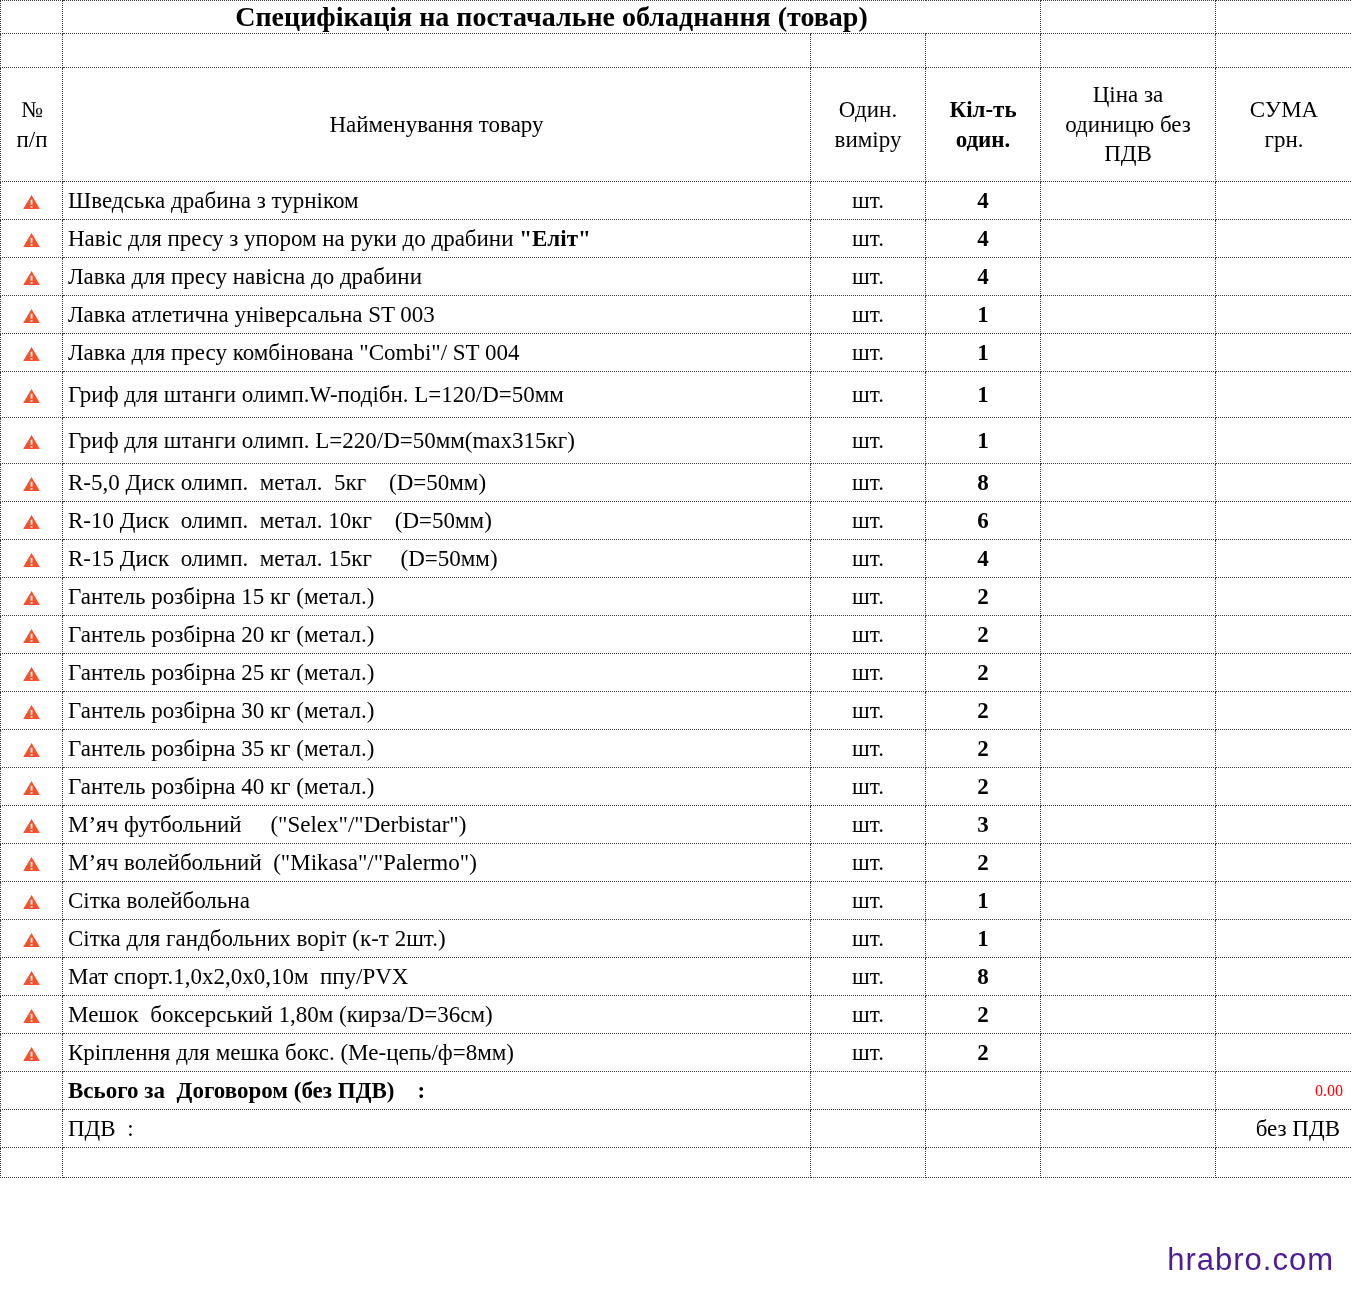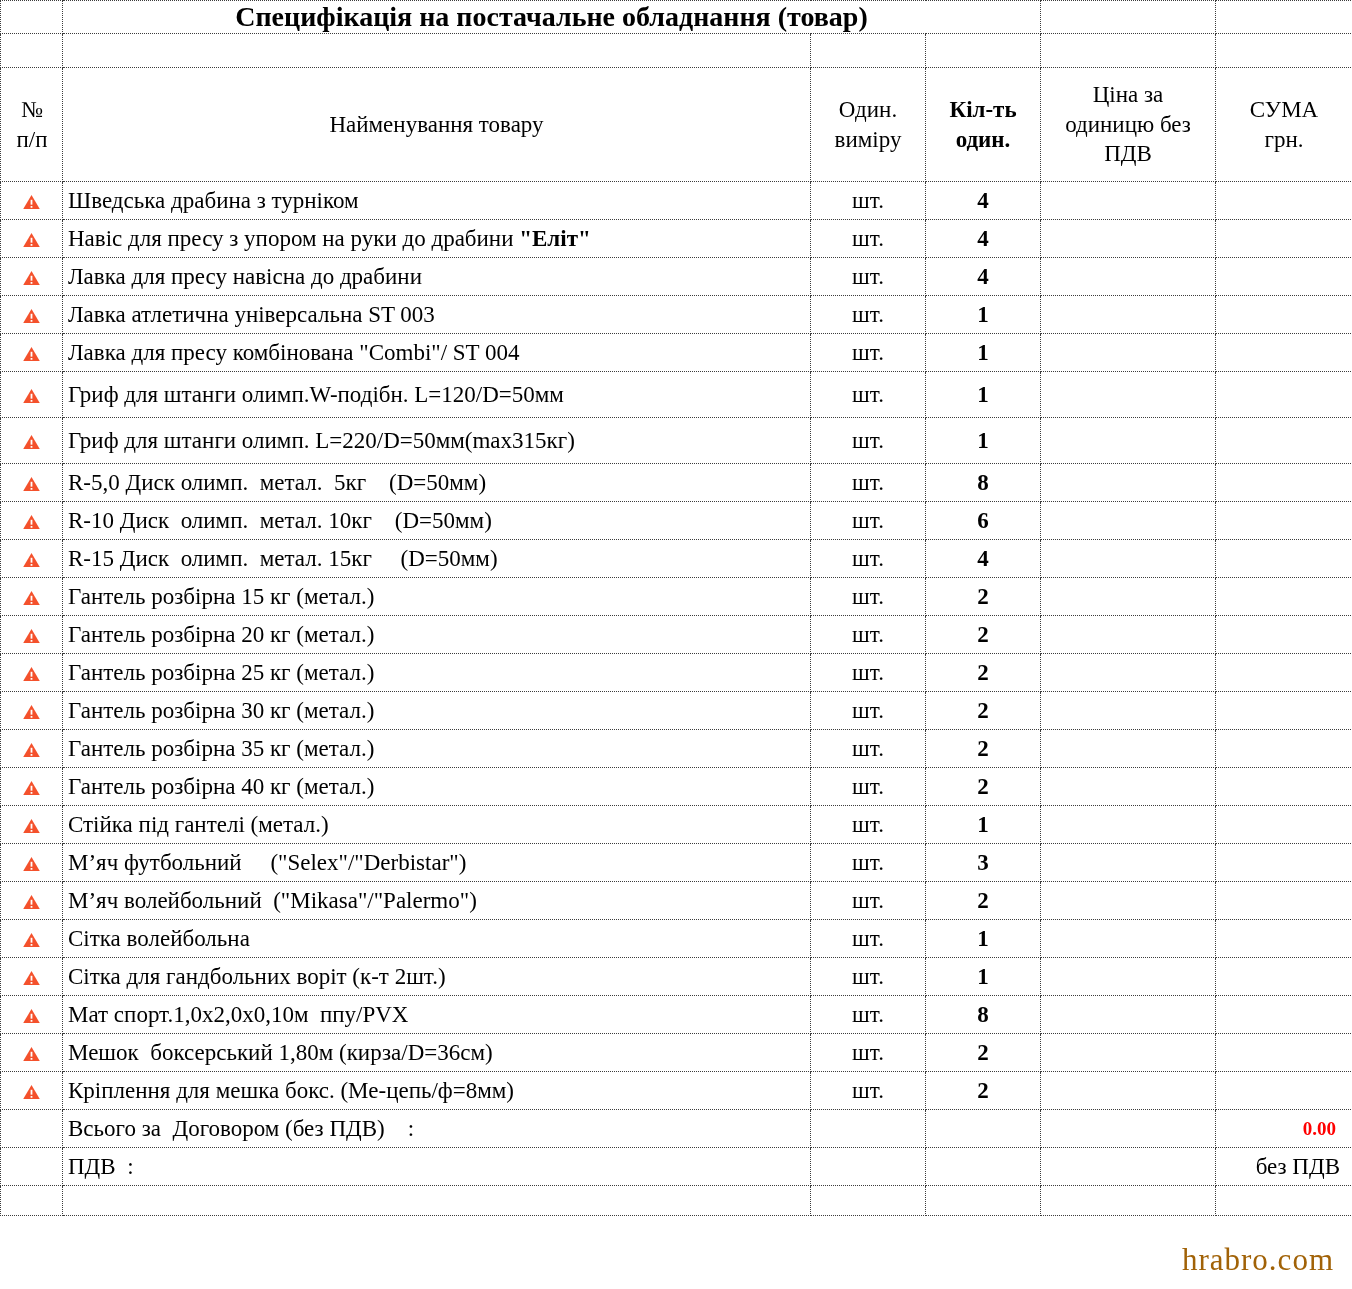--- a/index.html
+++ b/index.html
@@ -18,29 +18,29 @@
   .h-num { text-align:left; padding-left:3px; }
   .h-qty { font-weight:bold; }
   tbody td { height:37px; }
   tr.tall td { height:45px; }
   .c-num { text-align:center; }
   .tri { width:19px; height:16px; display:inline-block; vertical-align:middle; }
   .c-name { text-align:left; padding-left:5px; white-space:pre; }
   .c-name b { font-weight:bold; }
   .c-unit { text-align:center;font-family:Liberation Serif, serif; }
   .c-qty { text-align:center; font-weight:bold; }
-  .footer-label-bold { font-weight:normal;margin-top:44px; }
-  .total-value { color:#ff0000; font-weight:bold; text-align:right; padding-right:16px; font-size:19px; }
+  .footer-label-bold { font-weight:bold;margin-top:44px; }
+  .total-value { color:#ff0000; font-weight:normal; text-align:right; padding-right:9px; font-size:16px; }
   .vat-value { text-align:right; padding-right:12px; }
   .total-row td, .vat-row td { height:37px; }
   .empty-row td { height:29px; }
   .watermark {
     position:absolute; right:18px; top:1242px;
-    font-family:Liberation Serif, serif;
-    font-size:31px; color:#a16207; letter-spacing:1px;
+    font-family:Liberation Sans, sans-serif;
+    font-size:31px; color:#4c1d95; letter-spacing:1px;
     pointer-events:none;
     text-align:center;
   }
 </style>
 </head>
 <body>
 
 <div class="sheet">
   <table>
     <colgroup>
@@ -277,32 +277,20 @@
           <td class="c-qty">2</td>
           <td></td>
           <td></td>
         </tr>
         <tr>
           <td class="c-num"><svg viewBox="0 0 20 18" class="tri">
               <path d="M10 1 L19.3 17 H0.7 Z" fill="#f4512c"></path>
               <rect x="9" y="6.5" width="2" height="5.5" fill="#fff"></rect>
               <rect x="9" y="13.5" width="2" height="2" fill="#fff"></rect>
             </svg></td>
-          <td class="c-name"><span>Стійка під гантелі (метал.)</span></td>
-          <td class="c-unit">шт.</td>
-          <td class="c-qty">1</td>
-          <td></td>
-          <td></td>
-        </tr>
-        <tr>
-          <td class="c-num"><svg viewBox="0 0 20 18" class="tri">
-              <path d="M10 1 L19.3 17 H0.7 Z" fill="#f4512c"></path>
-              <rect x="9" y="6.5" width="2" height="5.5" fill="#fff"></rect>
-              <rect x="9" y="13.5" width="2" height="2" fill="#fff"></rect>
-            </svg></td>
           <td class="c-name"><span>М’яч футбольний     ("Selex"/"Derbistar")</span></td>
           <td class="c-unit">шт.</td>
           <td class="c-qty">3</td>
           <td></td>
           <td></td>
         </tr>
         <tr>
           <td class="c-num"><svg viewBox="0 0 20 18" class="tri">
               <path d="M10 1 L19.3 17 H0.7 Z" fill="#f4512c"></path>
               <rect x="9" y="6.5" width="2" height="5.5" fill="#fff"></rect>

